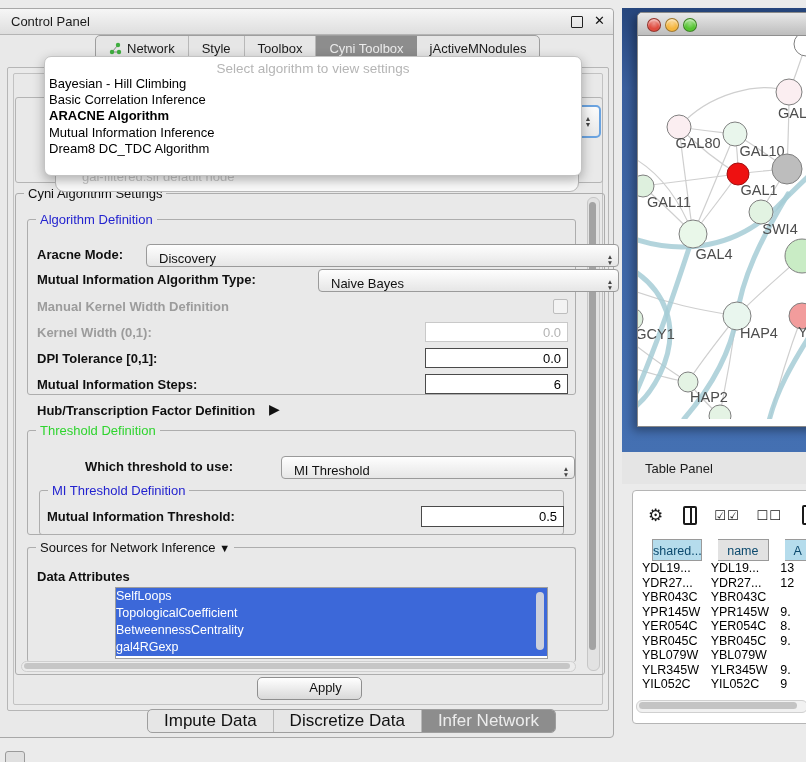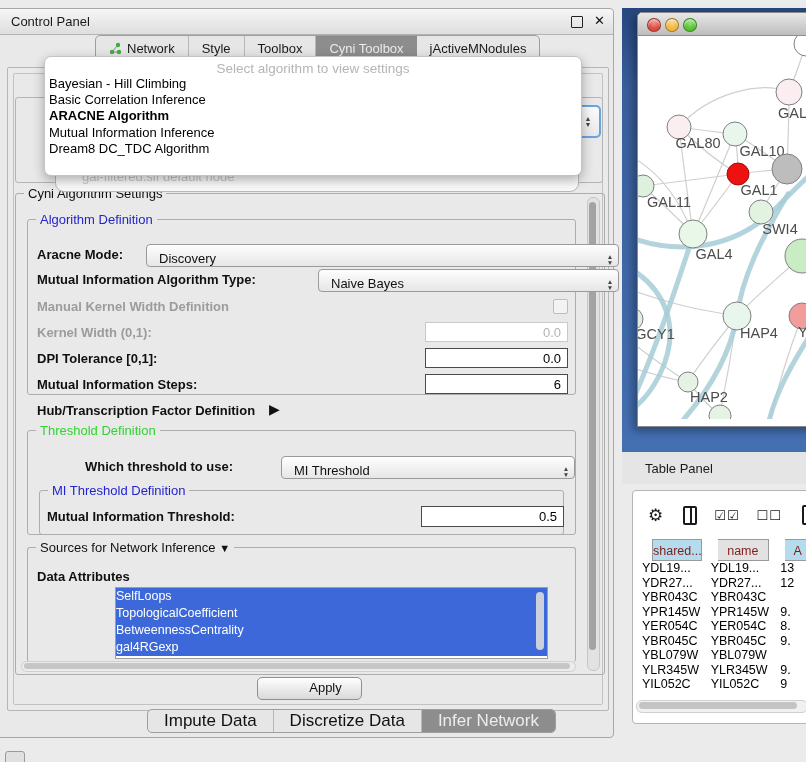--- a/index.html
+++ b/index.html
@@ -116,21 +116,21 @@
   .tp-box{left:632px;top:490px;width:180px;height:232px;background:#fff;border:1px solid #b5b5b5;border-radius:4px;}
   .tp-tools{position:absolute;left:0;top:10px;width:100%;height:28px;display:flex;align-items:center;gap:0;}
   .gear{font-size:17px;color:#1a1a1a;margin-left:15px;}
   .colsic{width:14px;height:15px;border:2px solid #1a1a1a;border-radius:2px;margin-left:20px;position:relative;}
   .colsic:after{content:"";position:absolute;left:5px;top:0;width:2px;height:100%;background:#1a1a1a;}
   .cbpair{font-size:13px;color:#1a1a1a;letter-spacing:1px;margin-left:17px;}
   .docic{width:10px;height:16px;border:2px solid #1a1a1a;border-radius:2px;margin-left:20px;}
   .grid{position:absolute;left:3px;top:48px;width:176px;overflow:hidden;font-size:12.5px;}
   .gh{display:flex;}
   .gh .hc{height:22px;line-height:22px;text-align:center;border:1px solid #9a9a9a;border-left:none;
-          background:#e2e2e2;color:#7f1d1d;overflow:hidden;white-space:nowrap;box-sizing:border-box;margin-left:16px;}
+          background:#e2e2e2;color:#0c4a6e;overflow:hidden;white-space:nowrap;box-sizing:border-box;margin-left:16px;}
   .gh .hc:first-child{border-left:1px solid #9a9a9a;}
   .gh .hc.selcol{background:#b5dcec;}
   .gr{display:flex;height:14.5px;line-height:14.5px;}
   .gr .c{overflow:hidden;white-space:nowrap;padding-left:6px;box-sizing:border-box;color:#000;}
   .tp-hscroll{position:absolute;left:3px;top:209px;width:170px;height:11px;background:#f1f1f1;
               border:1px solid #d0d0d0;border-radius:6px;}
   .tp-hscroll i{position:absolute;left:2px;top:1px;width:158px;height:7px;background:#c4c4c4;border-radius:4px;}
 
   
   .mini-corner{left:5px;top:751px;width:18px;height:12px;border:1px solid #9a9a9a;border-radius:3px;background:#e0e0e0;}

